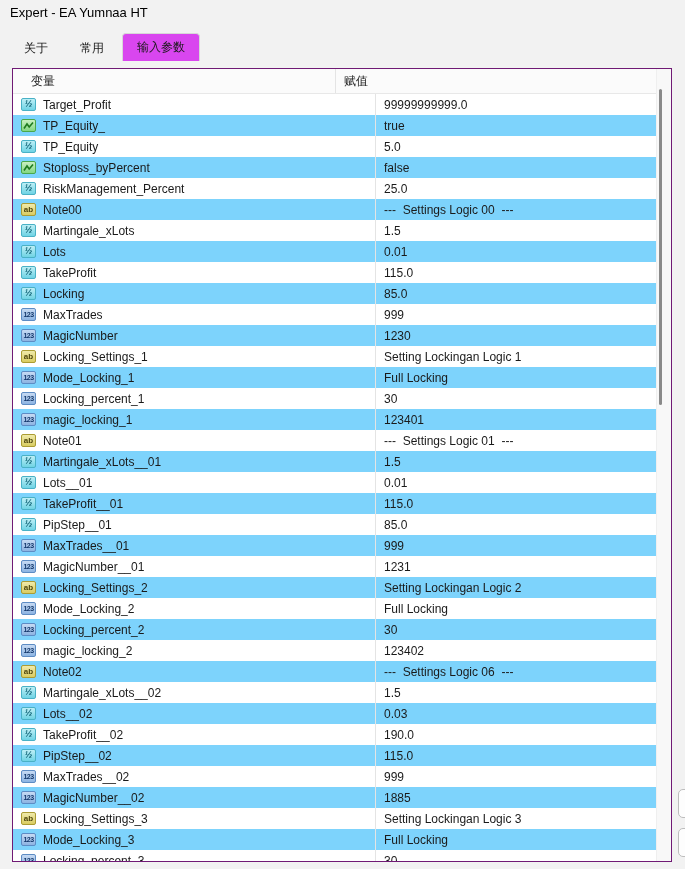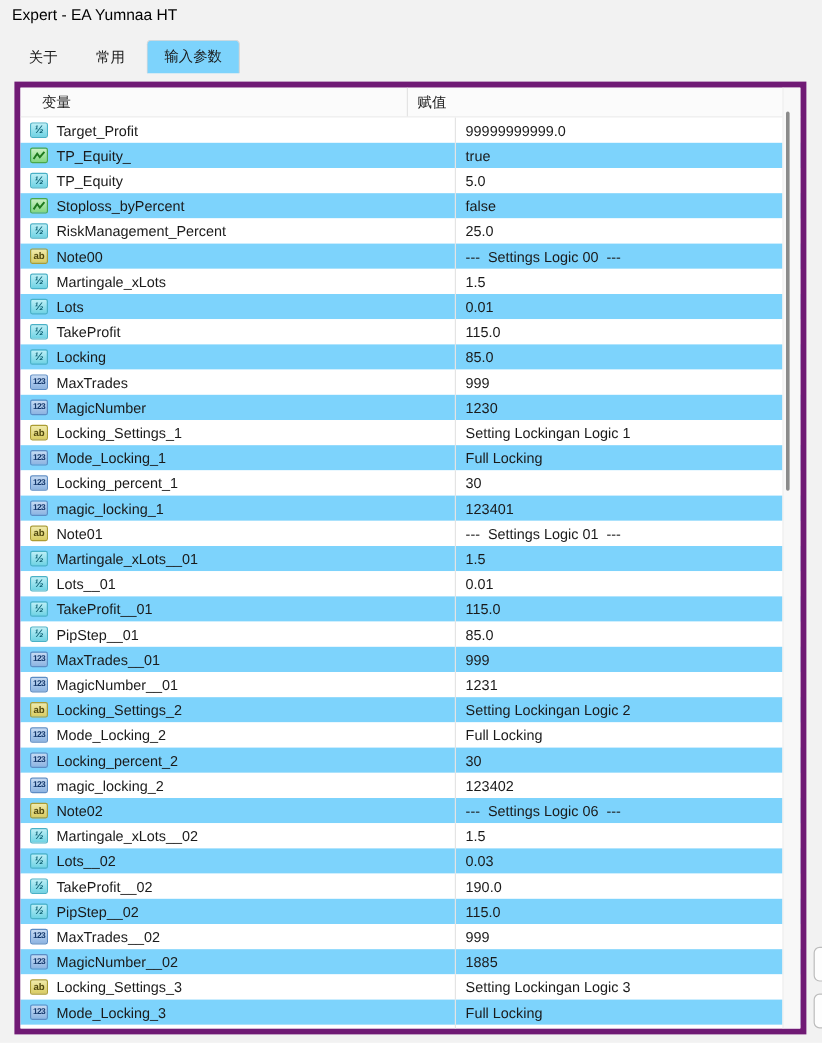--- a/index.html
+++ b/index.html
@@ -19,30 +19,30 @@
     display:flex; align-items:flex-end; gap:4px;
     height:28px;
   }
   .tab {
     height:25px; padding:0 14px;
     display:flex; align-items:center; justify-content:center;
     font-size:12px; color:#1a1a1a; cursor:default;
   }
   .tab.active {
     height:28px;
-    background:#7dd3fc;
+    background:#d946ef;
     border:1px solid #d8d8d8;
     border-bottom:none;
     border-radius:4px 4px 0 0;
   }
   .param-table {
     position:absolute; left:12px; top:68px;
     width:660px; height:794px;
     background:#ffffff;
-    border:5px solid #701a75;
+    border:1px solid #701a75;
     overflow:hidden;
   }
   .table-inner { position:relative; width:100%; height:100%; overflow:hidden; }
   .hdr-row {
     display:flex; height:25px; align-items:center;
     background:#fbfbfb;
     border-bottom:1px solid #e8e8e8;
     font-size:12px;
   }
   .hdr-name { width:322px; padding-left:18px; }

